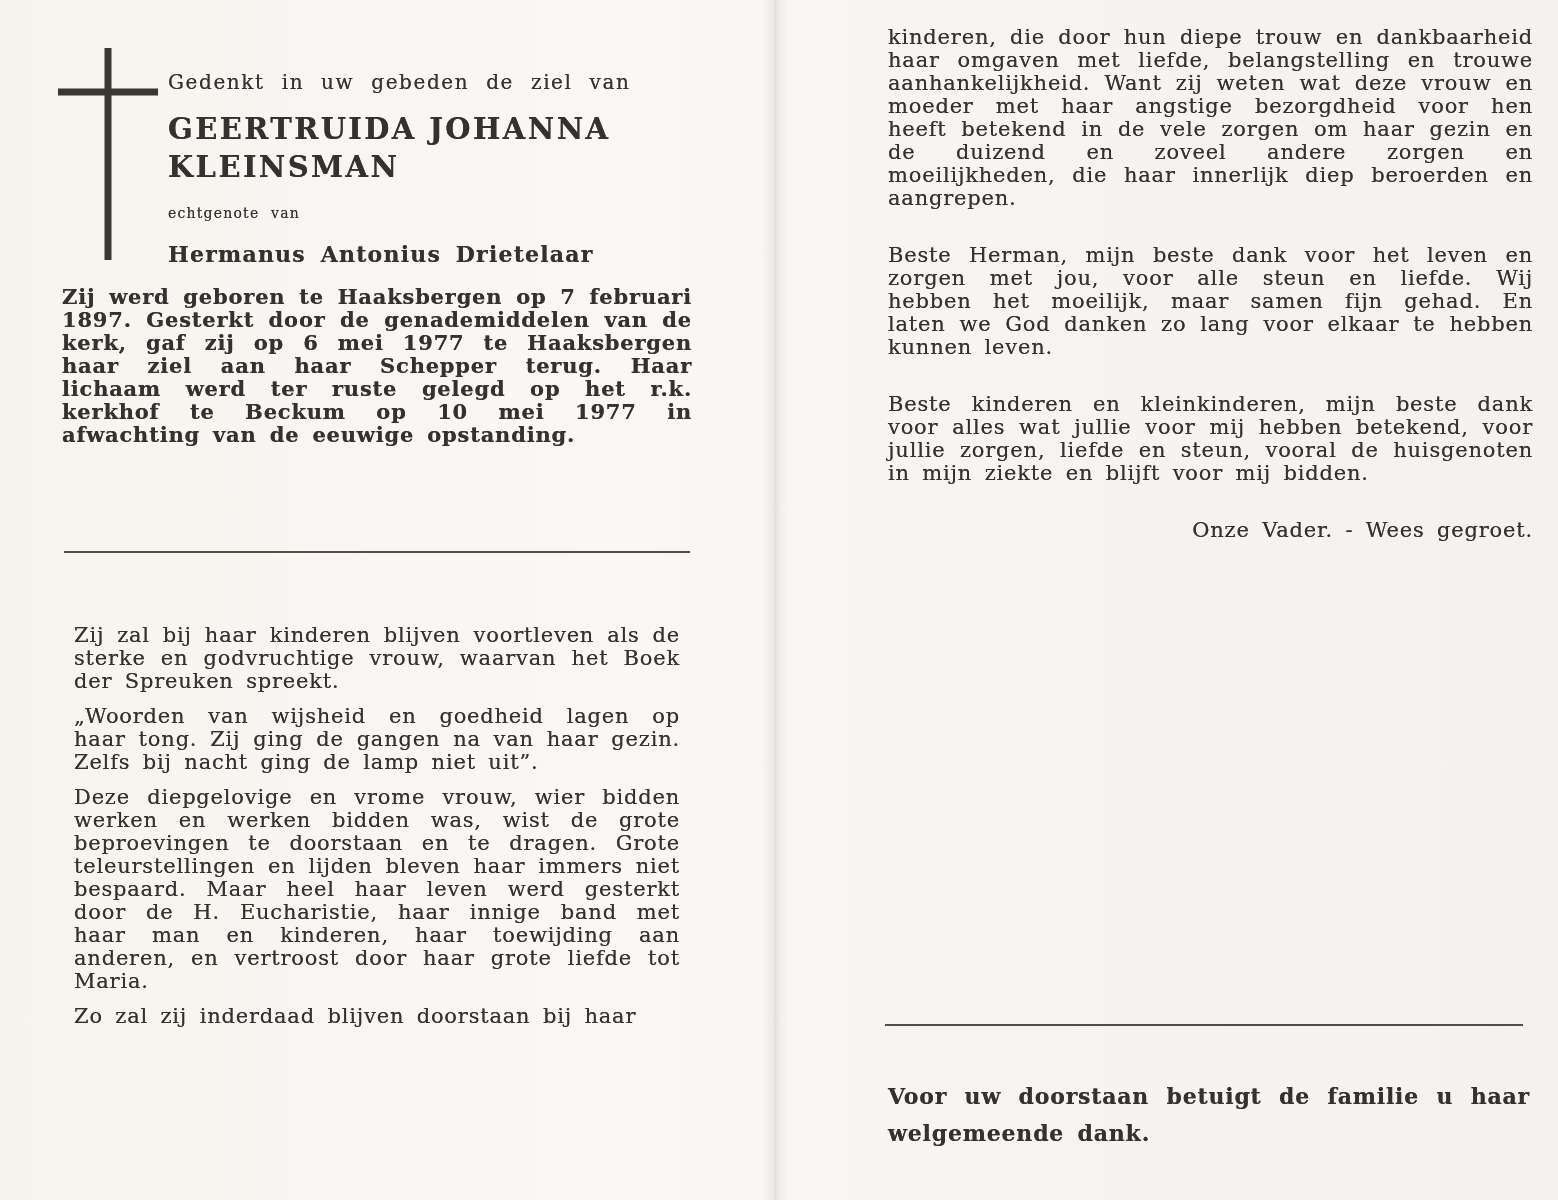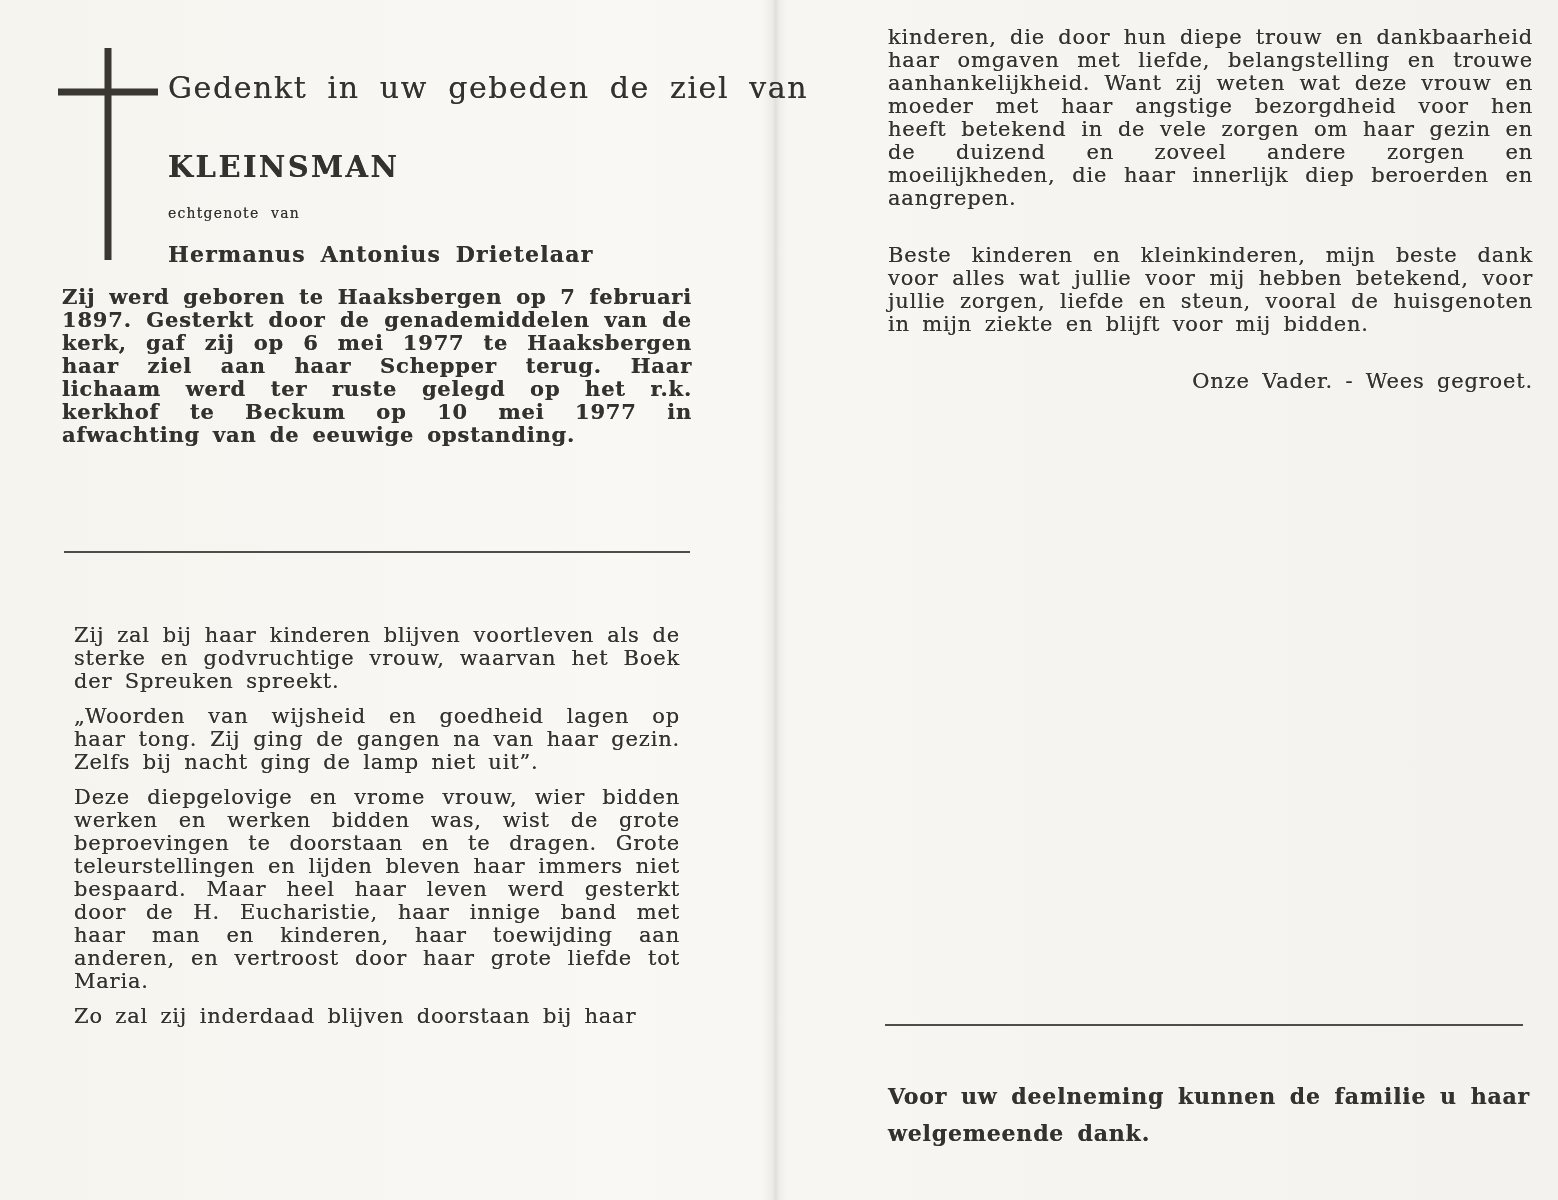--- a/index.html
+++ b/index.html
@@ -30,21 +30,21 @@
     font-size: 21px;
     line-height: 23px;
     text-align: justify;
     letter-spacing: 0.8px;
     word-spacing: 5px;
     text-shadow: 0 0 0.6px rgba(52,50,46,0.75);
   }
   .body-text p { margin: 12px; }
   .col-right p { margin: 0 0 34px 0; }
   .intro {
-    font-size: 30px;
+    font-size: 20px;
     letter-spacing: 1.6px;
     word-spacing: 9px;
     text-shadow: 0 0 0.6px rgba(52,50,46,0.75);
     white-space: nowrap;
   }
   .name {
     font-size: 29px;
     font-weight: bold;
     letter-spacing: 2.4px;
     line-height: 38px;
@@ -88,21 +88,21 @@
   <section>
 
     <svg class="cross-svg abs" style="left:52px; top:40px;" width="112" height="226" viewBox="0 0 112 226" aria-hidden="true">
       <line x1="56" y1="8" x2="56" y2="220" stroke="#3a3733" stroke-width="7"></line>
       <line x1="6" y1="52" x2="106" y2="52" stroke="#3a3733" stroke-width="7"></line>
     </svg>
 
     <div class="intro abs" style="left:168px; top:70px;">Gedenkt in uw gebeden de ziel van</div>
 
     <div class="name abs" style="left:168px; top:110px;">
-      <br>
+      <span>GEERTRUIDA JOHANNA</span><br>
       <span>KLEINSMAN</span>
     </div>
 
     <div class="relation abs" style="left:168px; top:205px;">echtgenote van</div>
 
     <div class="spouse abs" style="left:168px; top:241px;text-align:right;">Hermanus Antonius Drietelaar</div>
 
     <div class="body-text abs" style="left:62px; top:285px; width:630px;font-weight:bold;">Zij werd geboren te Haaksbergen op 7 februari 1897. Gesterkt door de genademiddelen van de kerk, gaf zij op 6 mei 1977 te Haaksbergen haar ziel aan haar Schepper terug. Haar lichaam werd ter ruste gelegd op het r.k. kerkhof te Beckum op 10 mei 1977 in afwachting van de eeuwige opstanding.</div>
 
     <div class="rule abs" style="left:64px; top:551px; width:626px;"></div>
@@ -113,23 +113,24 @@
       <p>Deze diepgelovige en vrome vrouw, wier bidden werken en werken bidden was, wist de grote beproevingen te doorstaan en te dragen. Grote teleurstellingen en lijden bleven haar immers niet bespaard. Maar heel haar leven werd gesterkt door de H. Eucharistie, haar innige band met haar man en kinderen, haar toewijding aan anderen, en vertroost door haar grote liefde tot Maria.</p>
       <p>Zo zal zij inderdaad blijven doorstaan bij haar</p>
     </div>
 
   </section>
 
   <section>
 
     <div class="body-text col-right abs" style="left:888px; top:26px; width:645px;">
       <p>kinderen, die door hun diepe trouw en dankbaarheid haar omgaven met liefde, belangstelling en trouwe aanhankelijkheid. Want zij weten wat deze vrouw en moeder met haar angstige bezorgdheid voor hen heeft betekend in de vele zorgen om haar gezin en de duizend en zoveel andere zorgen en moeilijkheden, die haar innerlijk diep beroerden en aangrepen.</p>
+      <p>Beste Herman, mijn beste dank voor het leven en zorgen met jou, voor alle steun en liefde. Wij hebben het moeilijk, maar samen fijn gehad. En laten we God danken zo lang voor elkaar te hebben kunnen leven.</p>
       <p>Beste kinderen en kleinkinderen, mijn beste dank voor alles wat jullie voor mij hebben betekend, voor jullie zorgen, liefde en steun, vooral de huisgenoten in mijn ziekte en blijft voor mij bidden.</p>
       <p class="prayer-line">Onze Vader. - Wees gegroet.</p>
     </div>
 
     <div class="rule abs" style="left:885px; top:1024px; width:638px;"></div>
 
-    <div class="body-text thanks abs" style="left:888px; top:1078px; width:642px;">Voor uw deelneming kunnen de familie u haar welgemeende dank.</div>
+    <div class="body-text thanks abs" style="left:888px; top:1078px; width:642px;">Voor uw doorstaan betuigt de familie u haar welgemeende dank.</div>
 
   </section>
 
 </div>
 
 </body></html>

